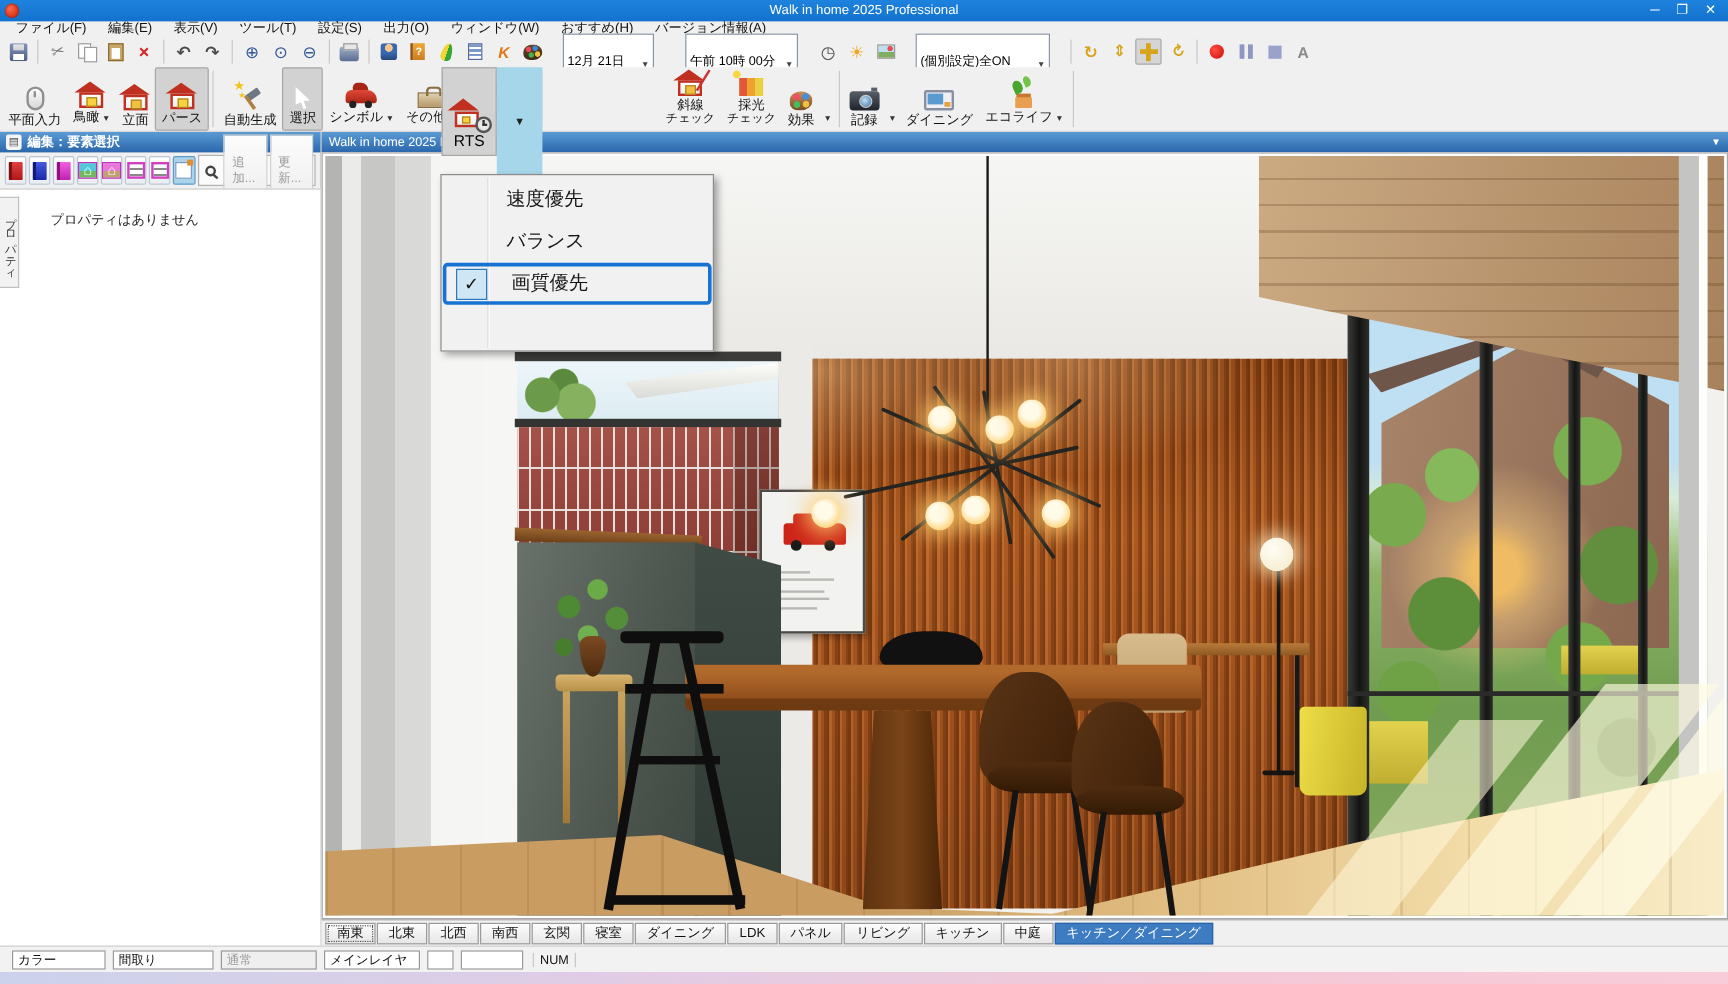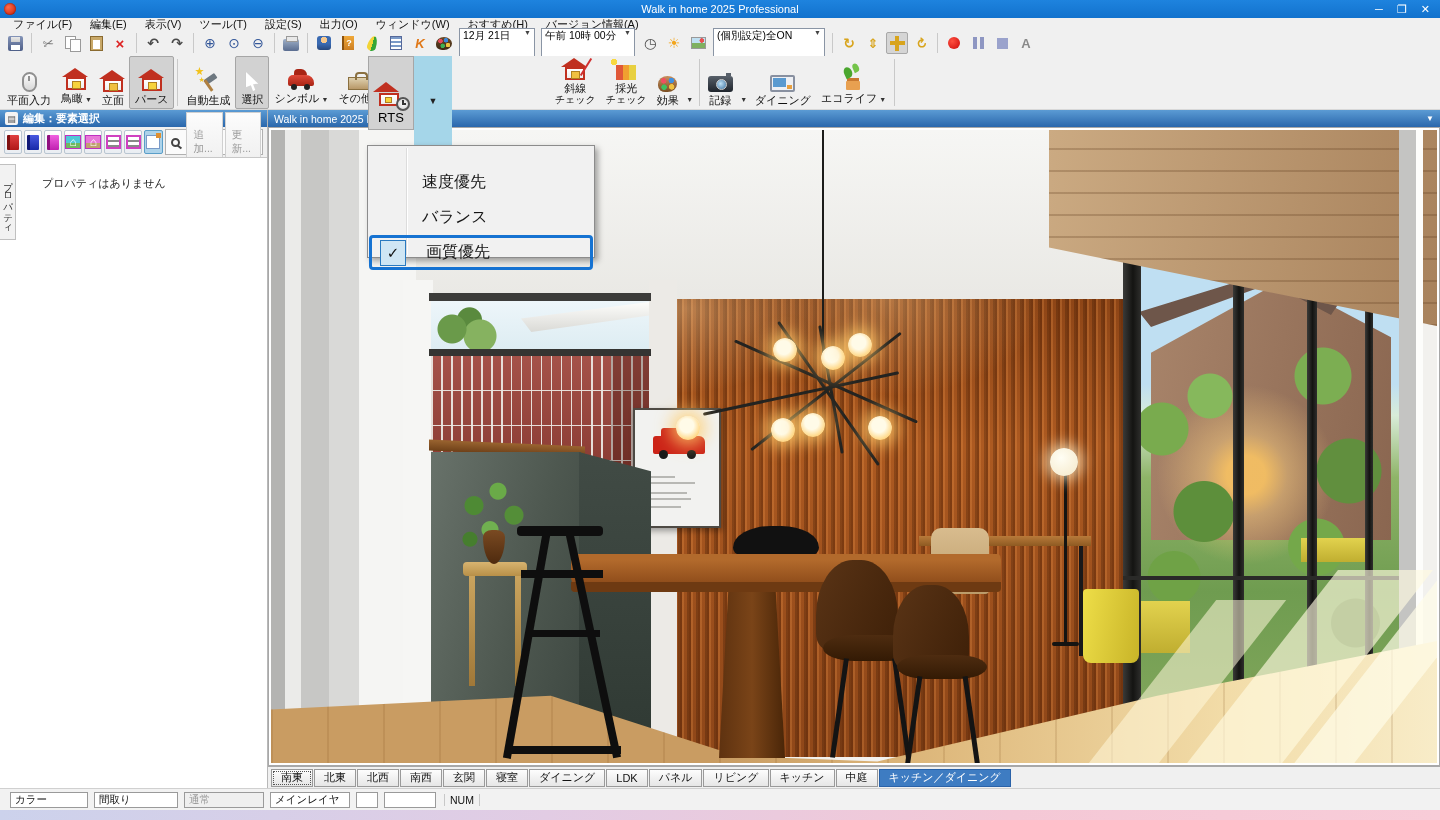--- a/index.html
+++ b/index.html
@@ -37,21 +37,21 @@
   .ic-print::before{content:"";position:absolute;left:3px;top:-3px;width:10px;height:4px;background:#e8e8e8;border:1px solid #999}
   .ic-guide{width:14px;height:14px;border-radius:3px;background:radial-gradient(circle at 50% 28%,#f6c88e 0 3px,transparent 3.5px),linear-gradient(#3a6ab2 55%,#27477c)}
   .ic-manual{width:12px;height:14px;background:linear-gradient(#f0a838,#cc7e22);border-left:2px solid #8a5210;color:#fff;font-size:9px;font-weight:bold;display:flex;align-items:center;justify-content:center}
   .ic-beginner{width:9px;height:15px;background:linear-gradient(90deg,#f2d437 50%,#35a635 50%);border-radius:50% 50% 50% 50%/75% 75% 25% 25%;transform:rotate(18deg)}
   .ic-calc{width:12px;height:14px;background:repeating-linear-gradient(0deg,#fff 0 2px,#7a9ac8 2px 4px),#fff;border:1px solid #56699a}
   .ic-klogo{color:#e07818;font-weight:bold;font-size:13px;font-style:italic}
   .ic-palette{width:16px;height:13px;border-radius:50% 50% 50% 38%;background:radial-gradient(circle at 28% 32%,#e84858 0 2px,transparent 2.5px),radial-gradient(circle at 62% 25%,#3b86d8 0 2px,transparent 2.5px),radial-gradient(circle at 42% 68%,#3fb054 0 2px,transparent 2.5px),radial-gradient(circle at 75% 62%,#eec23c 0 2px,transparent 2.5px),linear-gradient(#6a4a28,#3e2812)}
   .ic-alarm{font-size:14px;color:#555}
   .ic-sun{font-size:14px;color:#f2a51c}
   .ic-image{width:15px;height:12px;border:1px solid #999;background:radial-gradient(circle at 75% 25%,#e85050 0 2px,transparent 2.5px),linear-gradient(#bfe0f2 55%,#7fb060 55%)}
-  .combo{height:31px;background:#fff;border:1px solid #8a95a5;display:flex;align-items:flex-start;font-size:10.5px;padding:0 3px;margin:0 2px}
+  .combo{height:31px;background:#fff;border:1px solid #8a95a5;display:flex;align-items:flex-end;font-size:10.5px;padding:0 3px;margin:0 12px}
   .combo .cv{flex:1;white-space:nowrap;overflow:hidden}
   .combo .ca{font-size:7px;color:#444;padding-left:4px}
   .w-date{width:76px}.w-time{width:94px}.w-mode{width:112px}
   .ic-cross{width:15px;height:15px;background:linear-gradient(#d8a41c,#d8a41c) center/15px 4px no-repeat,linear-gradient(#d8a41c,#d8a41c) center/4px 15px no-repeat}
   .ic-rot{font-size:14px;color:#d8a41c;font-weight:bold}
   .ic-ud{font-size:13px;color:#d8a41c;font-weight:bold}
   .ic-orb{font-size:13px;color:#d8a41c;font-weight:bold;transform:rotate(40deg)}
   .ic-rec{width:12px;height:12px;border-radius:50%;background:radial-gradient(circle at 35% 35%,#ff5040,#cc0a0a)}
   .ic-pause{display:flex;gap:3px}.ic-pause i{width:4px;height:12px;background:#8e96c2}
   .ic-stop{width:11px;height:11px;background:#9aa2cc}
@@ -101,21 +101,21 @@
   
   .rts-btn{position:absolute;left:368px;top:56px;width:46px;height:74px;background:#d2d2d2;border:1px solid #a6a6a6;display:flex;flex-direction:column;align-items:center;justify-content:flex-end;z-index:30;font-size:13px;padding-bottom:4px}
   .rts-arrow{position:absolute;left:414px;top:56px;width:38px;height:90px;background:#a5d6e9;z-index:30;display:flex;align-items:center;justify-content:center;font-size:9px;color:#222}
   .rts-ic{position:relative;width:30px;height:22px;margin-bottom:3px}
   .rts-ic .body{position:absolute;left:3px;top:8px;width:20px;height:13px;background:linear-gradient(#fff,#eee);border:2px solid #c03020}
   .rts-ic .roof{position:absolute;left:-3px;top:-3px;border-left:13px solid transparent;border-right:13px solid transparent;border-bottom:10px solid #c03020}
   .rts-ic .win{position:absolute;left:9px;top:12px;width:7px;height:6px;background:#f6d33c;border:1px solid #b08020}
   .rts-ic .clock{position:absolute;right:-4px;bottom:-4px;width:14px;height:14px;border-radius:50%;background:linear-gradient(#333,#333) 50% 28%/2px 5px no-repeat,linear-gradient(#333,#333) 62% 45%/4px 2px no-repeat,radial-gradient(#fafafa,#cfcfcf);border:2px solid #555}
 
   
-  .rts-menu{position:absolute;left:367px;top:145px;width:228px;height:113px;background:#f1f1f1;border:1px solid #8c8c8c;box-shadow:3px 3px 6px rgba(0,0,0,.35);z-index:40;padding:19px 0}
+  .rts-menu{position:absolute;left:367px;top:145px;width:228px;height:148px;background:#f1f1f1;border:1px solid #8c8c8c;box-shadow:3px 3px 6px rgba(0,0,0,.35);z-index:40;padding:3px 0}
   .rts-menu .gut{position:absolute;left:38px;top:2px;bottom:2px;width:1px;background:#dcdcdc;box-shadow:1px 0 0 #fff}
   .mi{position:relative;height:35px;display:flex;align-items:center;padding-left:54px;font-size:16px;color:#151515}
   .mi.hl{border:3px solid #1673d2;border-radius:4px;margin:0 1px}
   .mi .chk{position:absolute;left:8px;top:50%;transform:translateY(-50%);width:26px;height:26px;background:#cfe6f4;border:1px solid #2a7ac0;display:flex;align-items:center;justify-content:center;font-size:15px;font-weight:bold;color:#111}
 
   
   .main{position:absolute;left:0;top:110px;width:100%;height:678px;display:flex}
   .panel{width:268px;background:#f0f0f0;display:flex;flex-direction:column;border-right:1px solid #b8b8b8}
   .blue-hdr{height:17px;background:linear-gradient(#5b9bd4,#2a67ac);display:flex;align-items:center;color:#fff;font-size:11px;font-weight:bold;padding:0 5px;gap:5px}
   .ph-ic{width:13px;height:13px;background:#f4f4f4;border-radius:2px;color:#555;font-size:9px;display:flex;align-items:center;justify-content:center}

